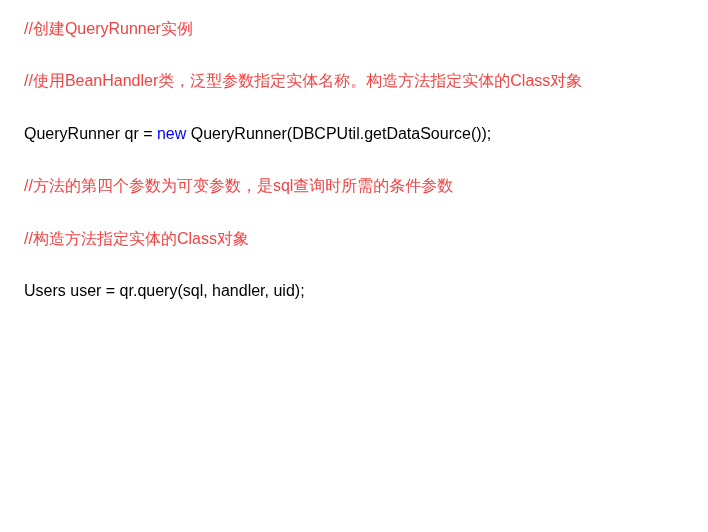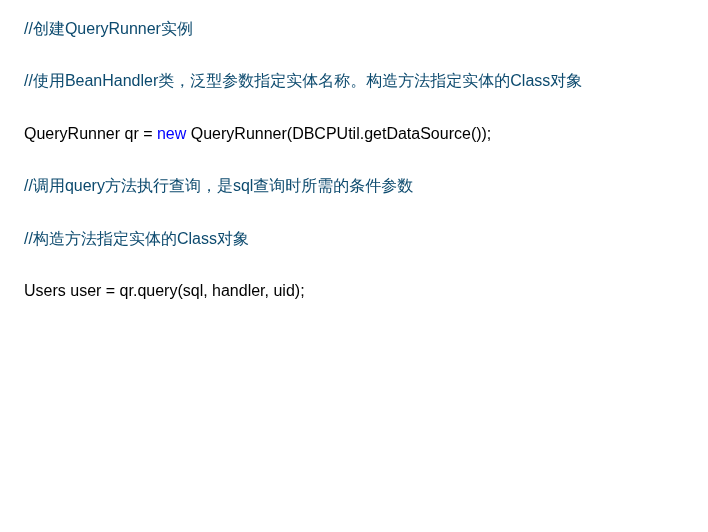--- a/index.html
+++ b/index.html
@@ -18,21 +18,21 @@
     line-height: 1.4;
   }
   .line {
     margin: 0 0 30px 0;
     white-space: nowrap;
   }
   .line:last-child {
     margin-bottom: 17px;
   }
   .comment {
-    color: #0c4a6e;
+    color: #ef4444;
   }
   .keyword {
     color: #0000ff;
   }
   .normal {
     color: #000000;
   }
 </style>
 </head>
 <body>
@@ -48,21 +48,21 @@
   </div>
 
   <div class="line">
     <span class="normal">QueryRunner qr = </span><span class="keyword">new</span><span class="normal"> QueryRunner(DBCPUtil.getDataSource());</span>
   </div>
 
 
 
 
   <div class="line">
-    <span class="comment">//调用query方法执行查询，是sql查询时所需的条件参数</span>
+    <span class="comment">//方法的第四个参数为可变参数，是sql查询时所需的条件参数</span>
   </div>
 
   <div class="line">
     <span class="comment">//构造方法指定实体的Class对象</span>
   </div>
 
   <div class="line">
     <span class="normal">Users user = qr.query(sql, handler, uid);</span>
   </div>
 

